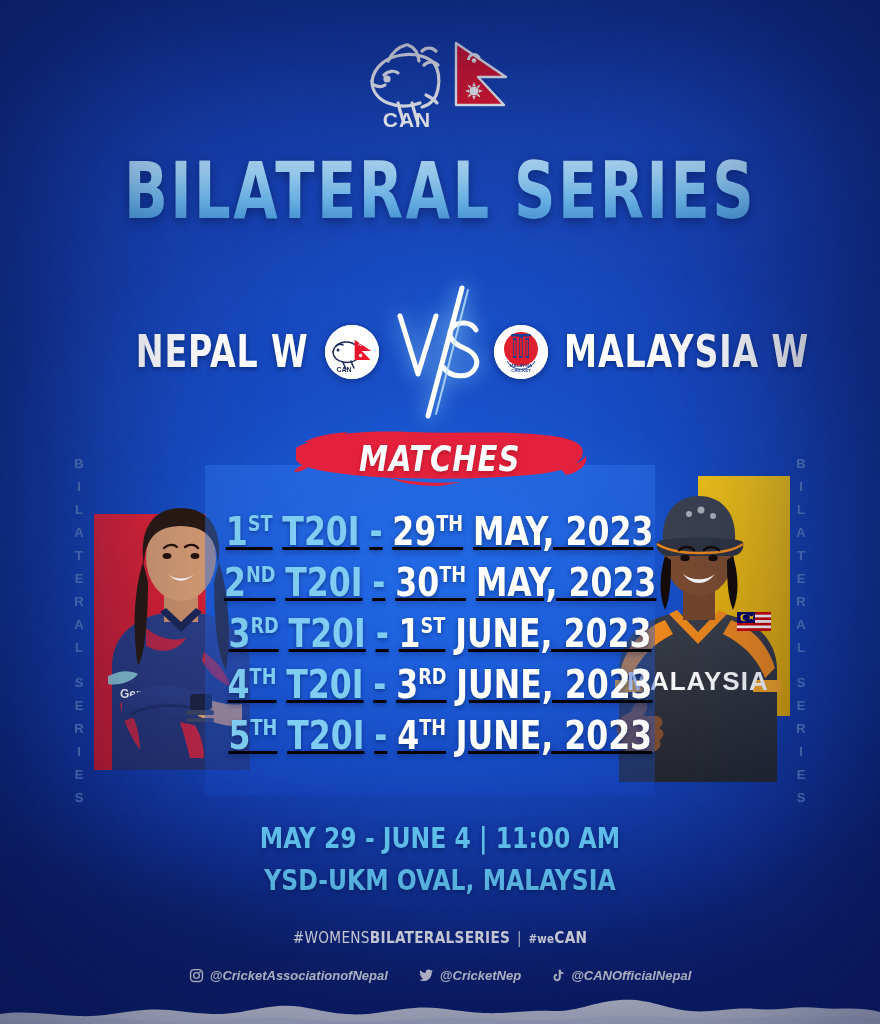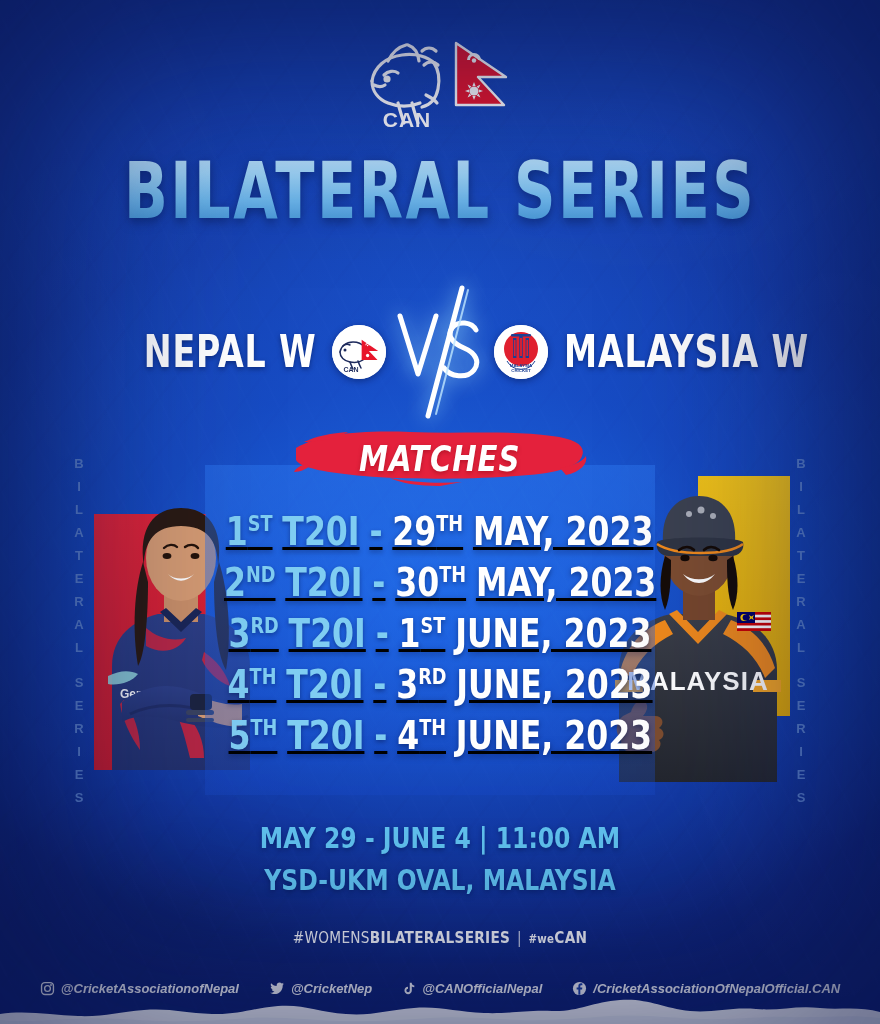--- a/index.html
+++ b/index.html
@@ -60,21 +60,21 @@
     -webkit-text-fill-color:transparent;
     filter:drop-shadow(0 3px 6px rgba(5,20,70,.55));
   }
 
   
   #teams{
     position:absolute; top:300px; left:0; right:0; height:104px;
     display:flex; align-items:center; justify-content:center;
   }
   .team{ display:flex; align-items:center; gap:16px; }
-  .team.left{ justify-content:flex-end; width:290px; }
+  .team.left{ justify-content:center; width:290px; }
   .team.right{ justify-content:flex-start; width:290px; }
   .badge{
     width:54px; height:54px; border-radius:50%;
     background:#fff; flex:0 0 auto; position:relative;
     box-shadow:0 2px 7px rgba(0,10,60,.45);
     display:flex; align-items:center; justify-content:center;
   }
   .badge svg{ display:block; }
   .tname{
     color:#ffffff; font-weight:700; font-size:44px; line-height:1;
@@ -164,21 +164,21 @@
     transform:scaleX(.95);
   }
   #tags .thin{ font-weight:400; }
   #tags .bold{ font-weight:700; }
   #tags .sep{ font-weight:400; opacity:.8; margin:0 7px; }
   #tags .small{ font-size:12px; font-weight:700; }
 
   
   #socials{
     position:absolute; left:0; right:0; top:962px; height:26px;
-    display:flex; align-items:flex-end; justify-content:center; gap:30px;margin-top:8px;
+    display:flex; align-items:center; justify-content:center; gap:30px;
   }
   .soc{ display:flex; align-items:center; gap:6px; }
   .soc .lbl{
     color:#fff; font-style:italic; font-weight:700; font-size:13px;
     font-family:"Liberation Sans",sans-serif; white-space:nowrap;
   }
   .soc svg{ display:block; }
 
   
   #snow{ position:absolute; left:0; right:0; bottom:0; height:40px; }
@@ -565,29 +565,20 @@
         <span class="lbl">@CricketNep</span>
       </div>
       <div class="soc">
         <span>
           <svg width="14" height="15" viewBox="0 0 24 24">
             <path d="M16.6,2h-3.3v13.4c0,1.6-1.3,2.9-2.9,2.9c-1.6,0-2.9-1.3-2.9-2.9c0-1.6,1.2-2.8,2.8-2.9V9.1c-3.4,0.1-6.1,2.9-6.1,6.3c0,3.5,2.8,6.3,6.3,6.3c3.5,0,6.3-2.8,6.3-6.3V8.6c1.2,0.9,2.7,1.4,4.3,1.4V6.7C18.6,6.6,16.6,4.5,16.6,2z" fill="#fff"></path>
           </svg>
         </span>
         <span class="lbl">@CANOfficialNepal</span>
       </div>
-      <div class="soc">
-        <span>
-          <svg width="15" height="15" viewBox="0 0 24 24">
-            <circle cx="12" cy="12" r="10.5" fill="#fff"></circle>
-            <path d="M13.3,22v-8.4h2.8l0.4-3.2h-3.2V8.3c0-0.9,0.3-1.6,1.6-1.6h1.7V3.8C16.3,3.8,15.3,3.7,14.2,3.7c-2.4,0-4,1.5-4,4.2v2.4H7.4v3.2h2.8V22H13.3z" fill="#1a3fa8"></path>
-          </svg>
-        </span>
-        <span class="lbl">/CricketAssociationOfNepalOfficial.CAN</span>
-      </div>
     </div>
 
   <svg id="snow" viewBox="0 0 880 40" preserveAspectRatio="none">
     <path d="M0,40 L880,40 L880,28 C860,22 840,26 820,24 C796,21 780,27 756,25 C730,23 714,29 690,27 C662,24 648,14 620,16 C592,18 578,28 552,27 C524,26 510,30 484,29 C456,28 440,22 414,24 C388,26 372,32 346,30 C318,28 304,20 278,22 C252,24 238,31 212,30 C184,29 170,24 144,26 C118,28 104,33 78,32 C52,31 26,26 0,30 Z" fill="#ffffff"></path>
     <path d="M0,40 L880,40 L880,34 C850,30 820,34 790,33 C760,32 730,36 700,35 C670,34 640,30 610,32 C580,34 550,37 520,36 C490,35 460,32 430,34 C400,36 370,38 340,37 C310,36 280,32 250,34 C220,36 190,38 160,37 C130,36 100,33 70,35 C46,36 22,38 0,36 Z" fill="#f2f5fa"></path>
   </svg>
 
   <div class="vig"></div>
 </div>
 

